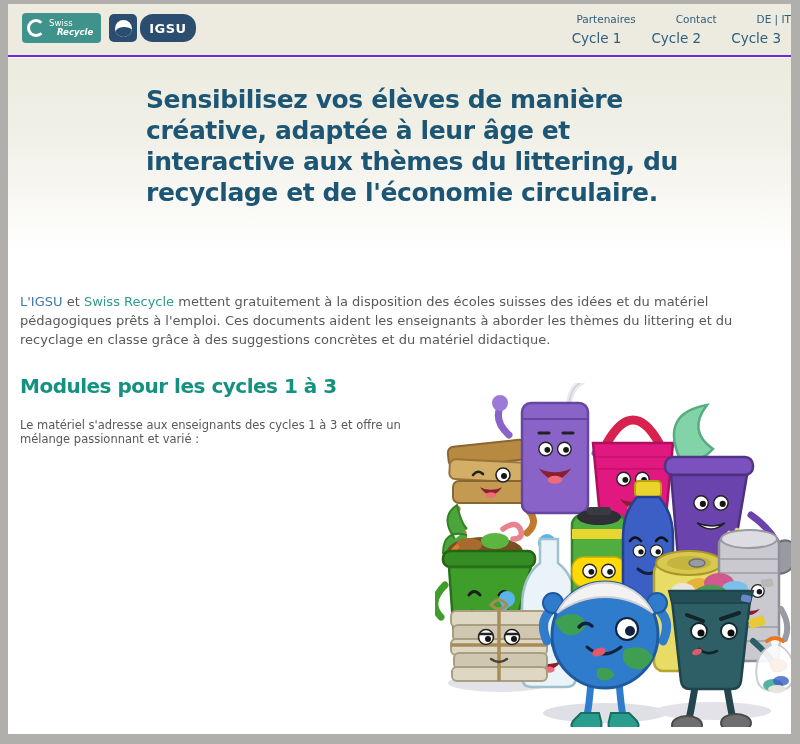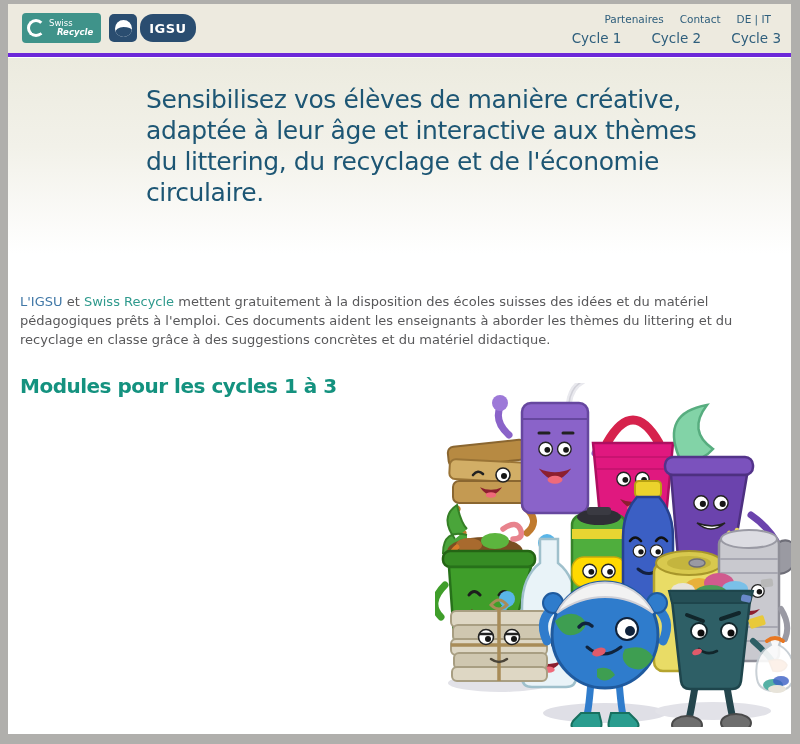--- a/index.html
+++ b/index.html
@@ -1,38 +1,38 @@
 <!DOCTYPE html>
 <html><head>
 <meta charset="utf-8">
 <style>
   * { margin:0; padding:0; box-sizing:border-box; }
   html,body { width:800px; height:744px; background:#b0afac; font-family:"DejaVu Sans","Liberation Sans",sans-serif; overflow:hidden; }
   .frame { position:absolute; left:8px; top:4px; width:783px; height:730px; background:#ffffff; overflow:hidden; }
 
   
-  .header { position:absolute; left:0; top:0; width:100%; height:53px; background:#edeadf; border-bottom:4px solid #6d28d9;padding-left:45px; }
+  .header { position:absolute; left:0; top:0; width:100%; height:53px; background:#edeadf; border-bottom:2px solid #6d28d9;padding-left:45px; }
   .logos { position:absolute; left:14px; top:9px; display:flex; gap:8px; align-items:center; }
   .logo-sr { display:flex; align-items:center; gap:4px; background:#3f938a; color:#fff; border-radius:4px; padding:3px 8px 3px 5px; height:30px; cursor:pointer; }
   .logo-sr .ring { width:18px; height:18px; border:3px solid #fff; border-radius:50%; border-right-color:transparent; position:relative; }
   .logo-sr .txt { font-size:8.5px; line-height:9px; }
   .logo-sr .txt b { font-style:italic;margin-left:8px; }
   .logo-igsu { display:flex; gap:3px; align-items:center; cursor:pointer; }
   .logo-igsu .disc { width:28px; height:28px; background:#2a4d70; border-radius:5px; display:flex; align-items:center; justify-content:center; }
   .logo-igsu .disc .globe { width:17px; height:17px; background:#fff; border-radius:50%; position:relative; overflow:hidden; }
   .logo-igsu .disc .globe::after { content:""; position:absolute; left:0; bottom:0; width:100%; height:55%; background:#2a4d70; border-radius:60% 60% 0 0 / 80% 40% 0 0; }
   .logo-igsu .tag { height:28px; background:#2a4d70; border-radius:13px; color:#fff; font-weight:bold; font-size:13px; letter-spacing:.5px; display:flex; align-items:center; padding:0 9px; }
-  .nav-top { position:absolute; right:20px; top:9px; display:flex; gap:16px; font-size:10.5px; color:#2e5e7c; }
+  .nav-top { position:absolute; right:0; top:9px; display:flex; gap:40px; font-size:10.5px; color:#2e5e7c; }
   .nav-top span { cursor:pointer; }
   .nav-cycles { position:absolute; right:10px; top:26px; display:flex; gap:30px; font-size:13.5px; color:#2e5e7c; }
   .nav-cycles span { cursor:pointer; }
 
   
   .hero { position:absolute; left:0; top:54px; width:100%; height:196px; background:linear-gradient(#ecebdf 0%, #f2f1e9 45%, #ffffff 100%); }
-  .hero h1 { position:absolute; left:138px; top:26px; width:560px; font-size:25px; line-height:31px; font-weight:normal; color:#1d5674; letter-spacing:-0.4px; }
+  .hero h1 { position:absolute; left:138px; top:26px; width:560px; font-size:25px; line-height:31px; font-weight:bold; color:#1d5674; letter-spacing:-0.4px; }
 
   
   .sec-material-h { position:absolute; left:12px; top:252px; width:770px; font-size:18px; font-weight:bold; color:#14927f; letter-spacing:-0.5px; }
   .sec-material-p { position:absolute; left:12px; top:288px; width:772px; font-size:13px; line-height:19px; color:#58585a; }
   .sec-material-p a { text-decoration:none; cursor:pointer; }
   .link-blue { color:#4178a7; }
   .link-teal { color:#2f9a8d; }
 
   
   .sec-modules-h { position:absolute; left:12px; top:370px; width:420px; font-size:20px; font-weight:bold; color:#14927f; letter-spacing:-0.5px; }
@@ -76,20 +76,21 @@
     </div>
   </div>
 
   <div class="hero">
     <h1>Sensibilisez vos élèves de manière créative, adaptée à leur âge et interactive aux thèmes du littering, du recyclage et de l'économie circulaire.</h1>
   </div>
 
   <p class="sec-material-p"><a class="link-blue">L'IGSU</a><span> et </span><a class="link-teal">Swiss Recycle</a><span> mettent gratuitement à la disposition des écoles suisses des idées et du matériel pédagogiques prêts à l'emploi. Ces documents aident les enseignants à aborder les thèmes du littering et du recyclage en classe grâce à des suggestions concrètes et du matériel didactique.</span></p>
 
   <h2 class="sec-modules-h">Modules pour les cycles 1 à 3</h2>
+  <p class="sec-modules-p">Le matériel s'adresse aux enseignants des cycles 1 à 3 et offre un mélange passionnant et varié :</p>
 
   <div class="illus">
     <svg viewBox="0 0 356 344" width="356" height="344" xmlns="http://www.w3.org/2000/svg">
       <defs>
         <g id="eyes">
           <circle cx="-11" cy="0" r="8" fill="#fff" stroke="#222" stroke-width="1.6"></circle>
           <circle cx="11" cy="0" r="8" fill="#fff" stroke="#222" stroke-width="1.6"></circle>
           <circle cx="-9" cy="1" r="3.4" fill="#161616"></circle>
           <circle cx="13" cy="1" r="3.4" fill="#161616"></circle>
         </g>

